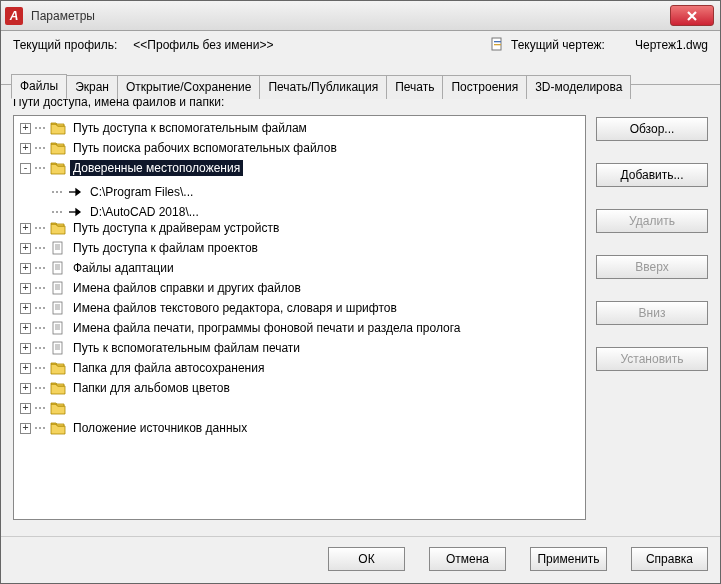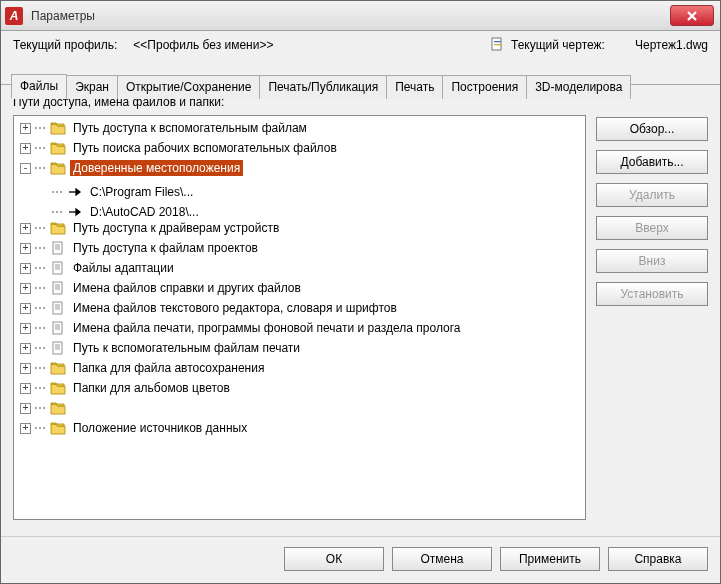--- a/index.html
+++ b/index.html
@@ -30,29 +30,29 @@
 
   .tree-item { display: flex; align-items: center; height: 20px; padding-left: 6px; white-space: nowrap; cursor: default; }
   .expander { width: 11px; height: 11px; border: 1px solid #888; background: #fff; margin-right: 4px; display: flex; align-items: center; justify-content: center; font-size: 10px; line-height: 1; font-family: monospace; cursor: pointer; color: #444; flex-shrink: 0; }
   .dots { color: #777; display: flex; align-items: center; margin-right: 3px; flex-shrink: 0; }
   .dots span { width: 2px; height: 2px; background: #888; border-radius: 50%; margin-right: 2px; }
   .ticon { width: 16px; height: 14px; margin-right: 4px; flex-shrink: 0; }
   .folder-y { fill: #f4d35e; stroke: #ad8800; stroke-width: 0.8; }
   .file-i { fill: #fff; stroke: #777; stroke-width: 0.8; }
   .arrow-i { stroke: #000; stroke-width: 1.3; fill: #000; }
   .item-label { padding: 1px 3px; }
-  .item-label.sel { background: #c2410c; color: #fff; }
+  .item-label.sel { background: #0f172a; color: #fff; }
   .indent-1 { margin-left: 32px; margin-top: 8px; }
 
-  .btn-col { width: 112px; display: flex; flex-direction: column; gap: 9px; padding-top: 2px; }
+  .btn-col { width: 112px; display: flex; flex-direction: column; gap: 22px; padding-top: 2px; }
   .btn { height: 24px; border: 1px solid #888; background: linear-gradient(#fff,#e4e4e4); cursor: pointer; display: flex; align-items: center; justify-content: center; }
   .btn.disabled { color: #9a9a9a; cursor: default; }
 
   .bottom-bar { padding: 10px 12px 12px; display: flex; justify-content: flex-end; gap: 8px; border-top: 1px solid #ccc; margin-top: 6px; }
-  .bottom-bar .btn { width: 100px; }
+  .bottom-bar .btn { width: 77px; margin-left: 16px; }
 </style>
 </head>
 <body>
 
 <div class="window">
   <div class="titlebar">
     <div class="app-icon">A</div>
     <div class="title">Параметры</div>
     <div class="close-btn">
       <svg width="12" height="12">

